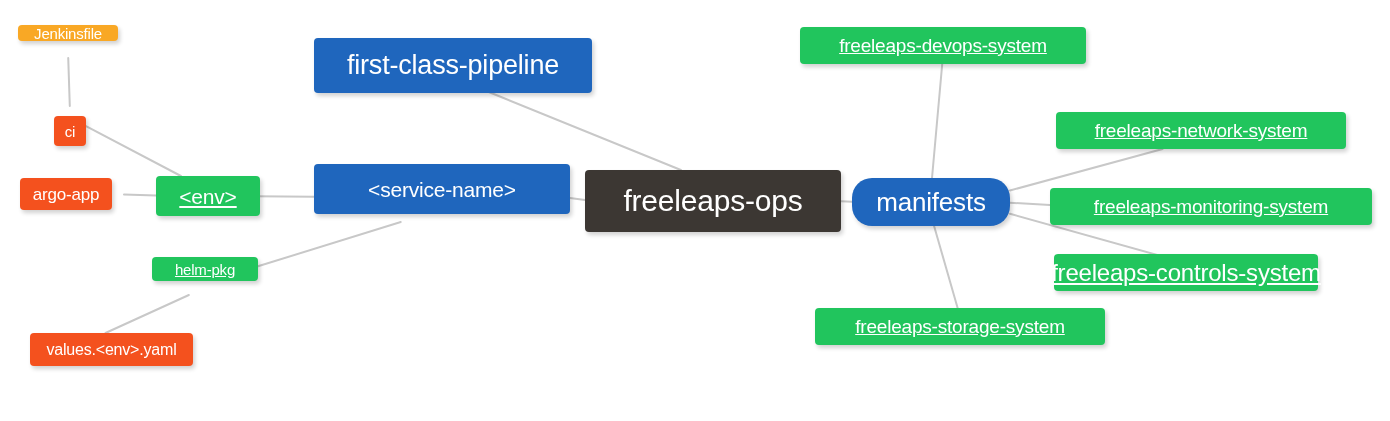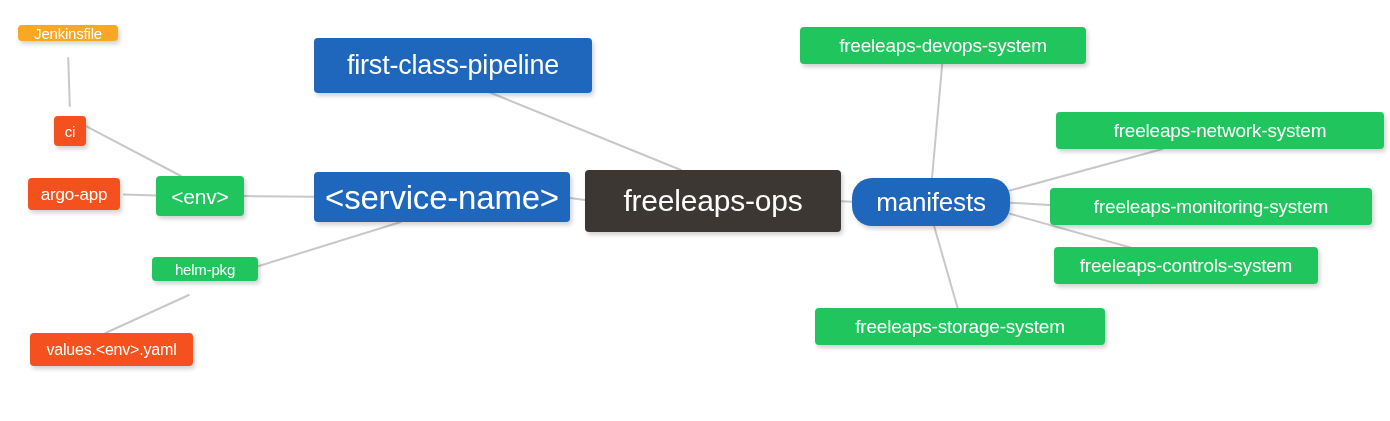--- a/index.html
+++ b/index.html
@@ -19,21 +19,21 @@
     justify-content:center;
     border-radius:4px;
     color:#ffffff;
     white-space:nowrap;
     line-height:1;
     box-shadow:2px 3px 4px rgba(0,0,0,0.18);
     letter-spacing:-0.2px;
   }
   .n-root    { background:#3c3733; }
   .n-blue    { background:#1f66bd; }
-  .n-green   { background:#21c55d; }
+  .n-green   { background:#21c55d;text-decoration:underline; }
   .n-red     { background:#f4511e; }
   .n-orange  { background:#f9a825; }
 </style>
 </head>
 <body>
 
 <div id="canvas">
   <svg id="edges" viewBox="0 0 1390 421" xmlns="http://www.w3.org/2000/svg">
       <line x1="585" y1="199.96088560885607" x2="570" y2="198.03911439114393" stroke="#c8c8c8" stroke-width="2" stroke-linecap="round"></line>
       <line x1="680.8768115942029" y1="170" x2="478.90579710144925" y2="88" stroke="#c8c8c8" stroke-width="2" stroke-linecap="round"></line>
@@ -45,28 +45,28 @@
       <line x1="69.79245283018868" y1="106" x2="68.22830188679245" y2="58" stroke="#c8c8c8" stroke-width="2" stroke-linecap="round"></line>
       <line x1="188.86292517006802" y1="295" x2="105.51377551020408" y2="333" stroke="#c8c8c8" stroke-width="2" stroke-linecap="round"></line>
       <line x1="932.0121405750799" y1="178" x2="942.2198083067093" y2="64" stroke="#c8c8c8" stroke-width="2" stroke-linecap="round"></line>
       <line x1="1010" y1="190.4937962962963" x2="1162.576923076923" y2="149" stroke="#c8c8c8" stroke-width="2" stroke-linecap="round"></line>
       <line x1="1010" y1="202.69830357142857" x2="1050" y2="205.076875" stroke="#c8c8c8" stroke-width="2" stroke-linecap="round"></line>
       <line x1="1010" y1="213.78440959409593" x2="1164.4840136054422" y2="257" stroke="#c8c8c8" stroke-width="2" stroke-linecap="round"></line>
       <line x1="934.0746987951808" y1="226" x2="957.6299196787148" y2="308" stroke="#c8c8c8" stroke-width="2" stroke-linecap="round"></line>
     </svg>
   <div id="node-layer">
       <div class="node n-root" style="left: 585px; top: 170px; width: 256px; height: 62px; font-size: 30px;">freeleaps-ops</div>
-      <div class="node n-blue" style="left: 314px; top: 172px; width: 256px; height: 50px; font-size: 33px;">&lt;service-name&gt;</div>
+      <div class="node n-blue" style="left: 314px; top: 164px; width: 256px; height: 50px; font-size: 21px;">&lt;service-name&gt;</div>
       <div class="node n-blue" style="left: 314px; top: 38px; width: 278px; height: 55px; font-size: 27px;">first-class-pipeline</div>
-      <div class="node n-green" style="left: 156px; top: 176px; width: 88px; height: 40px; font-size: 21px;">&lt;env&gt;</div>
+      <div class="node n-green" style="left: 156px; top: 176px; width: 104px; height: 40px; font-size: 21px;">&lt;env&gt;</div>
       <div class="node n-green" style="left: 152px; top: 257px; width: 106px; height: 24px; font-size: 15px;">helm-pkg</div>
       <div class="node n-red" style="left: 54px; top: 116px; width: 32px; height: 30px; font-size: 15px;">ci</div>
       <div class="node n-orange" style="left: 18px; top: 25px; width: 100px; height: 16px; font-size: 15px;">Jenkinsfile</div>
-      <div class="node n-red" style="left: 28px; top: 178px; width: 92px; height: 32px; font-size: 17px;">argo-app</div>
+      <div class="node n-red" style="left: 20px; top: 178px; width: 92px; height: 32px; font-size: 17px;">argo-app</div>
       <div class="node n-red" style="left: 18px; top: 333px; width: 163px; height: 33px; font-size: 16px; margin-left: 12px;">values.&lt;env&gt;.yaml</div>
       <div class="node n-blue" style="left: 852px; top: 178px; width: 158px; height: 48px; font-size: 26px; border-radius: 20px;">manifests</div>
       <div class="node n-green" style="left: 800px; top: 27px; width: 286px; height: 37px; font-size: 19px;">freeleaps-devops-system</div>
-      <div class="node n-green" style="left: 1056px; top: 112px; width: 328px; height: 37px; font-size: 19px;">freeleaps-network-system</div>
+      <div class="node n-green" style="left: 1056px; top: 112px; width: 290px; height: 37px; font-size: 19px;">freeleaps-network-system</div>
       <div class="node n-green" style="left: 1050px; top: 188px; width: 322px; height: 37px; font-size: 19px;">freeleaps-monitoring-system</div>
-      <div class="node n-green" style="left: 1054px; top: 247px; width: 264px; height: 37px; font-size: 19px;">freeleaps-controls-system</div>
+      <div class="node n-green" style="left: 1054px; top: 254px; width: 264px; height: 37px; font-size: 24px;">freeleaps-controls-system</div>
       <div class="node n-green" style="left: 815px; top: 308px; width: 290px; height: 37px; font-size: 19px;">freeleaps-storage-system</div>
     </div>
 </div>
 
 </body></html>

